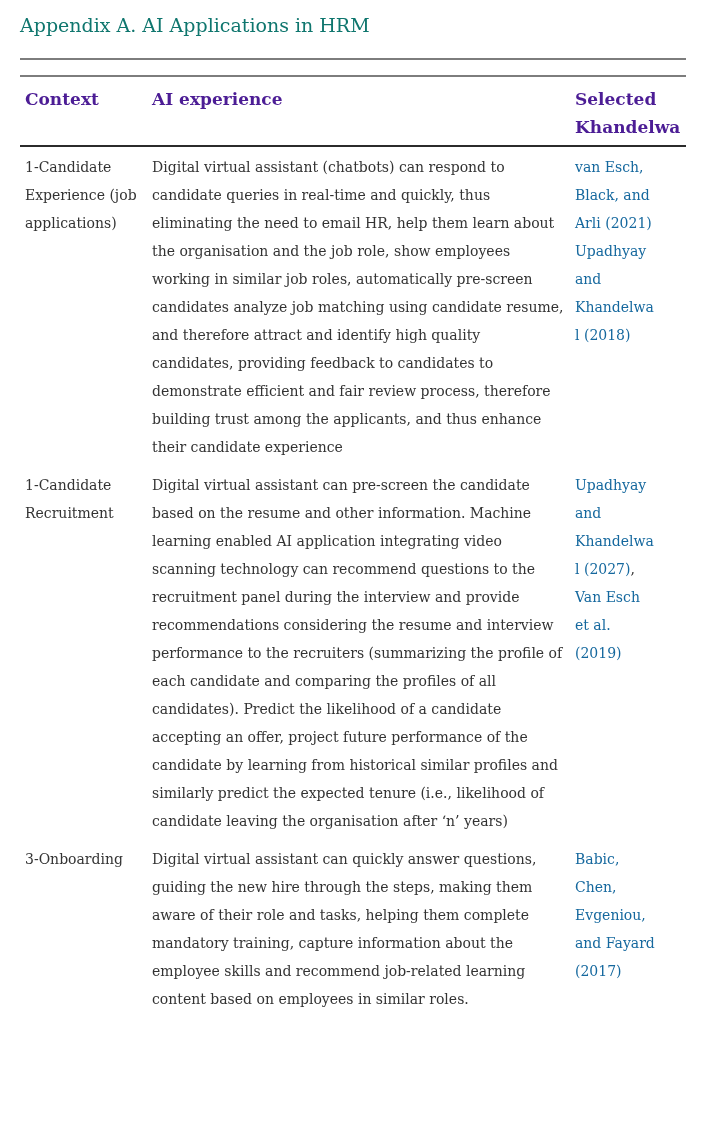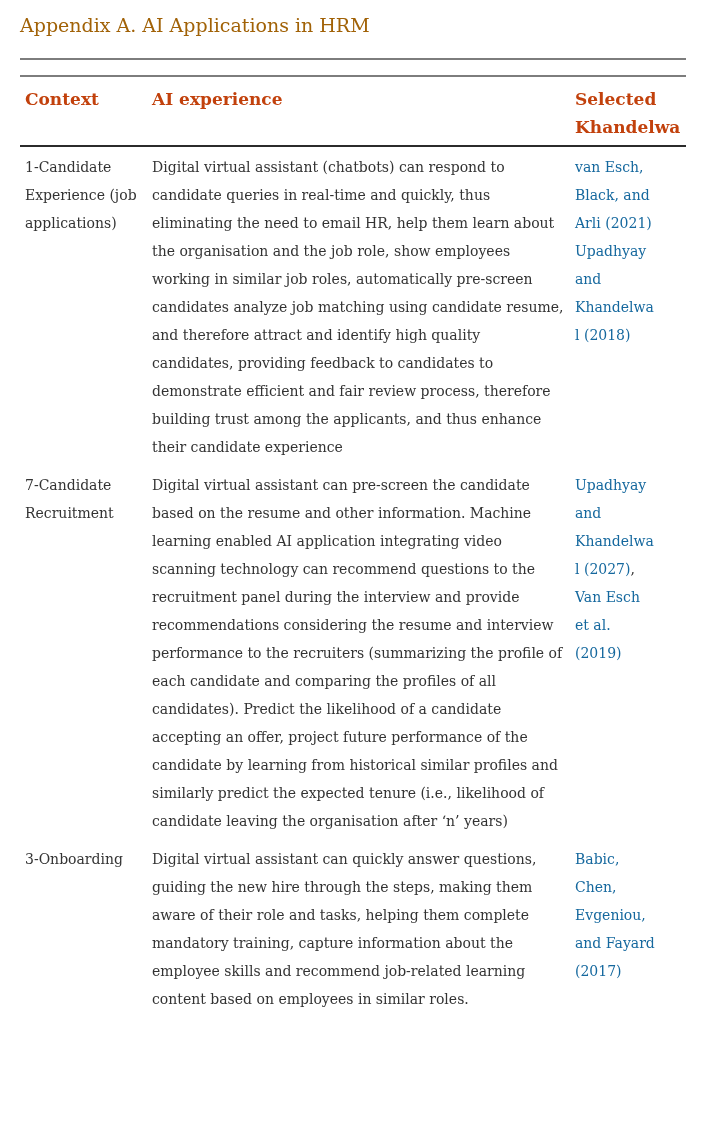--- a/index.html
+++ b/index.html
@@ -13,41 +13,41 @@
     overflow: hidden;
     font-family: "DejaVu Serif", "Liberation Serif", serif;
     color: #333333;
   }
   .page {
     padding: 0 20px;
   }
   .page-title {
     font-size: 19px;
     font-weight: normal;
-    color: #a16207;
+    color: #0f766e;
     line-height: 26px;
     margin: 12px 0 0 0;
   }
   .rule {
     height: 2px;
     background: #7d7d7d;
   }
   .rule-top    { margin-top: 20px; }
   .rule-head   { margin-top: 15px; }
   .rule-dark   { background: #2b2b2b; }
   .grid {
     display: grid;
     grid-template-columns: 132px 423px 101px;
   }
   .thead {
     padding: 8px 0 4px 0;
     font-weight: bold;
     font-size: 17px;
     line-height: 28px;
-    color: #c2410c;
+    color: #4c1d95;
   }
   .tbody {
     padding-top: 6px;
     display: flex;
     flex-direction: column;
     gap: 10px;
   }
   .trow {
     font-size: 14px;
     line-height: 28px;
@@ -95,21 +95,21 @@
         <div class="col-app">Digital virtual assistant (chatbots) can respond to candidate queries in real-time and quickly, thus eliminating the need to email HR, help them learn about the organisation and the job role, show employees working in similar job roles, automatically pre-screen candidates analyze job matching using candidate resume, and therefore attract and identify high quality candidates, providing feedback to candidates to demonstrate efficient and fair review process, therefore building trust among the applicants, and thus enhance their candidate experience</div>
         <div class="col-refs"><a class="ref-link" href="#">van Esch,
 Black, and
 Arli (2021)</a><span class="ref-plain">
 </span><a class="ref-link" href="#">Upadhyay
 and
 Khandelwa
 l (2018)</a></div>
       </div>
       <div class="grid trow">
-        <div class="col-context">7-Candidate Recruitment</div>
+        <div class="col-context">1-Candidate Recruitment</div>
         <div class="col-app">Digital virtual assistant can pre-screen the candidate based on the resume and other information. Machine learning enabled AI application integrating video scanning technology can recommend questions to the recruitment panel during the interview and provide recommendations considering the resume and interview performance to the recruiters (summarizing the profile of each candidate and comparing the profiles of all candidates). Predict the likelihood of a candidate accepting an offer, project future performance of the candidate by learning from historical similar profiles and similarly predict the expected tenure (i.e., likelihood of candidate leaving the organisation after ‘n’ years)</div>
         <div class="col-refs"><a class="ref-link" href="#">Upadhyay
 and
 Khandelwa
 l (2027)</a><span class="ref-plain">,
 </span><a class="ref-link" href="#">Van Esch
 et al.
 (2019)</a></div>
       </div>
       <div class="grid trow">

